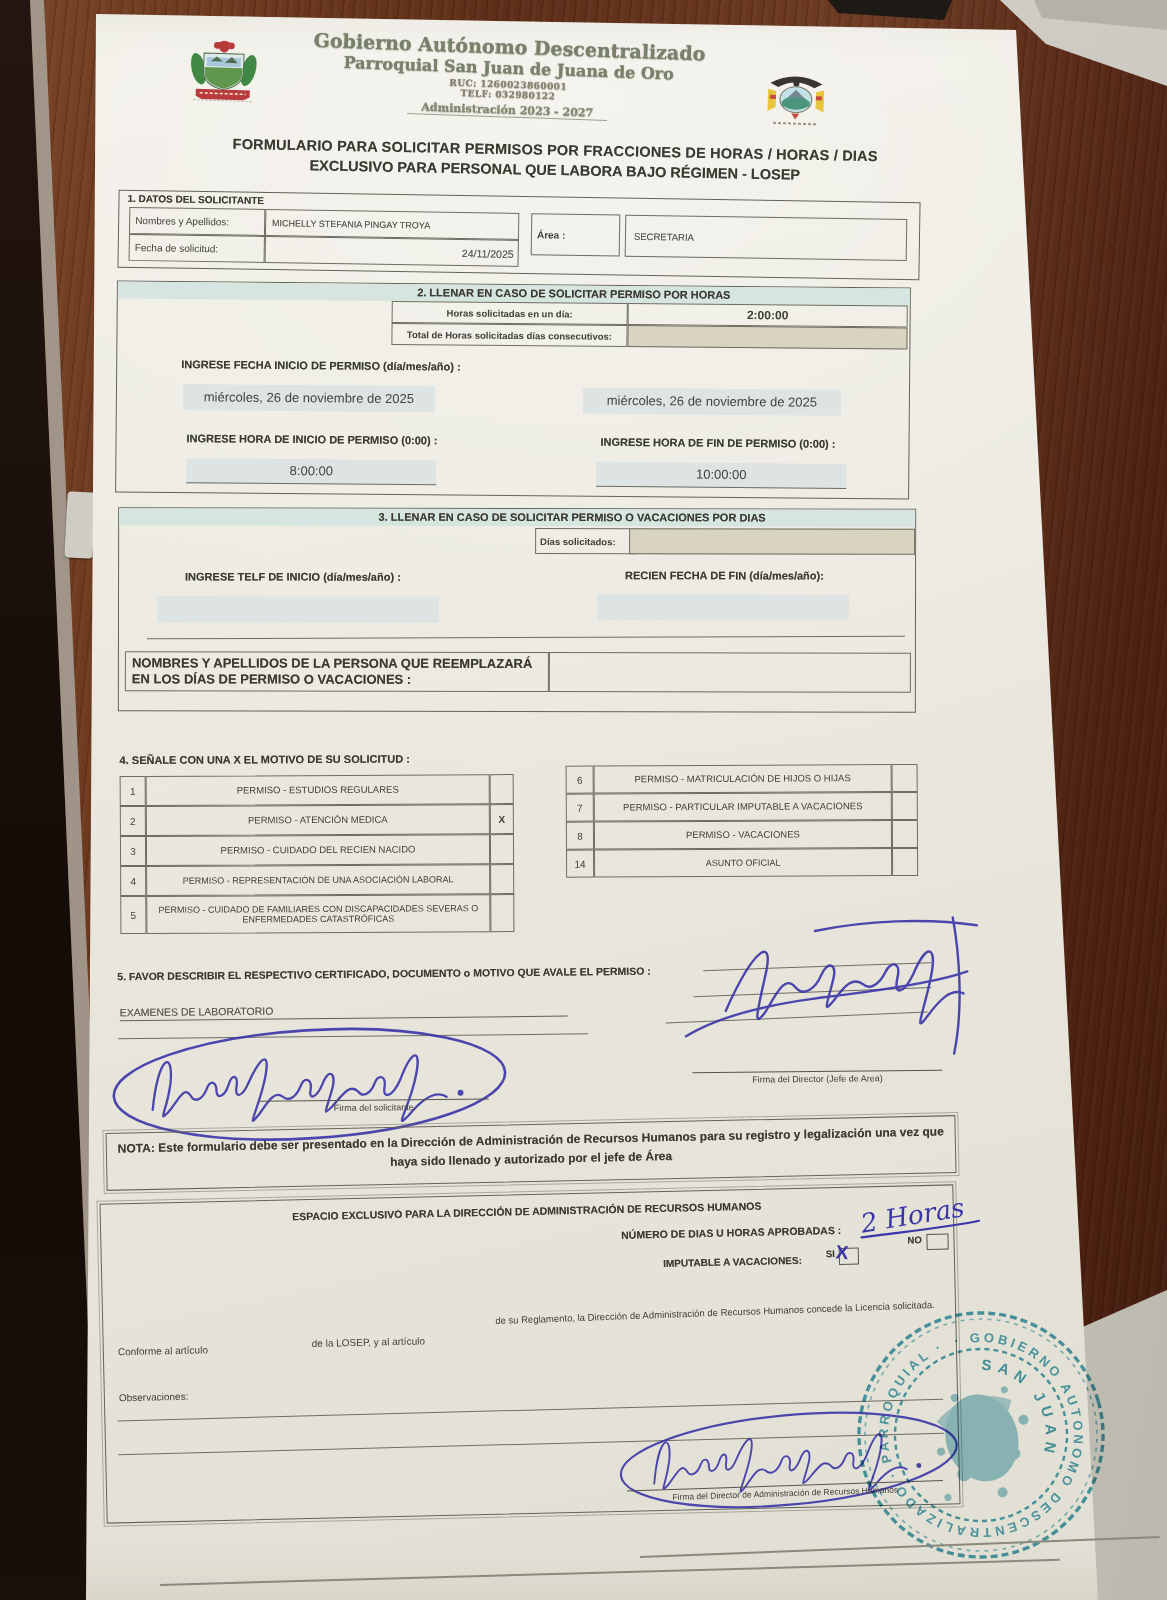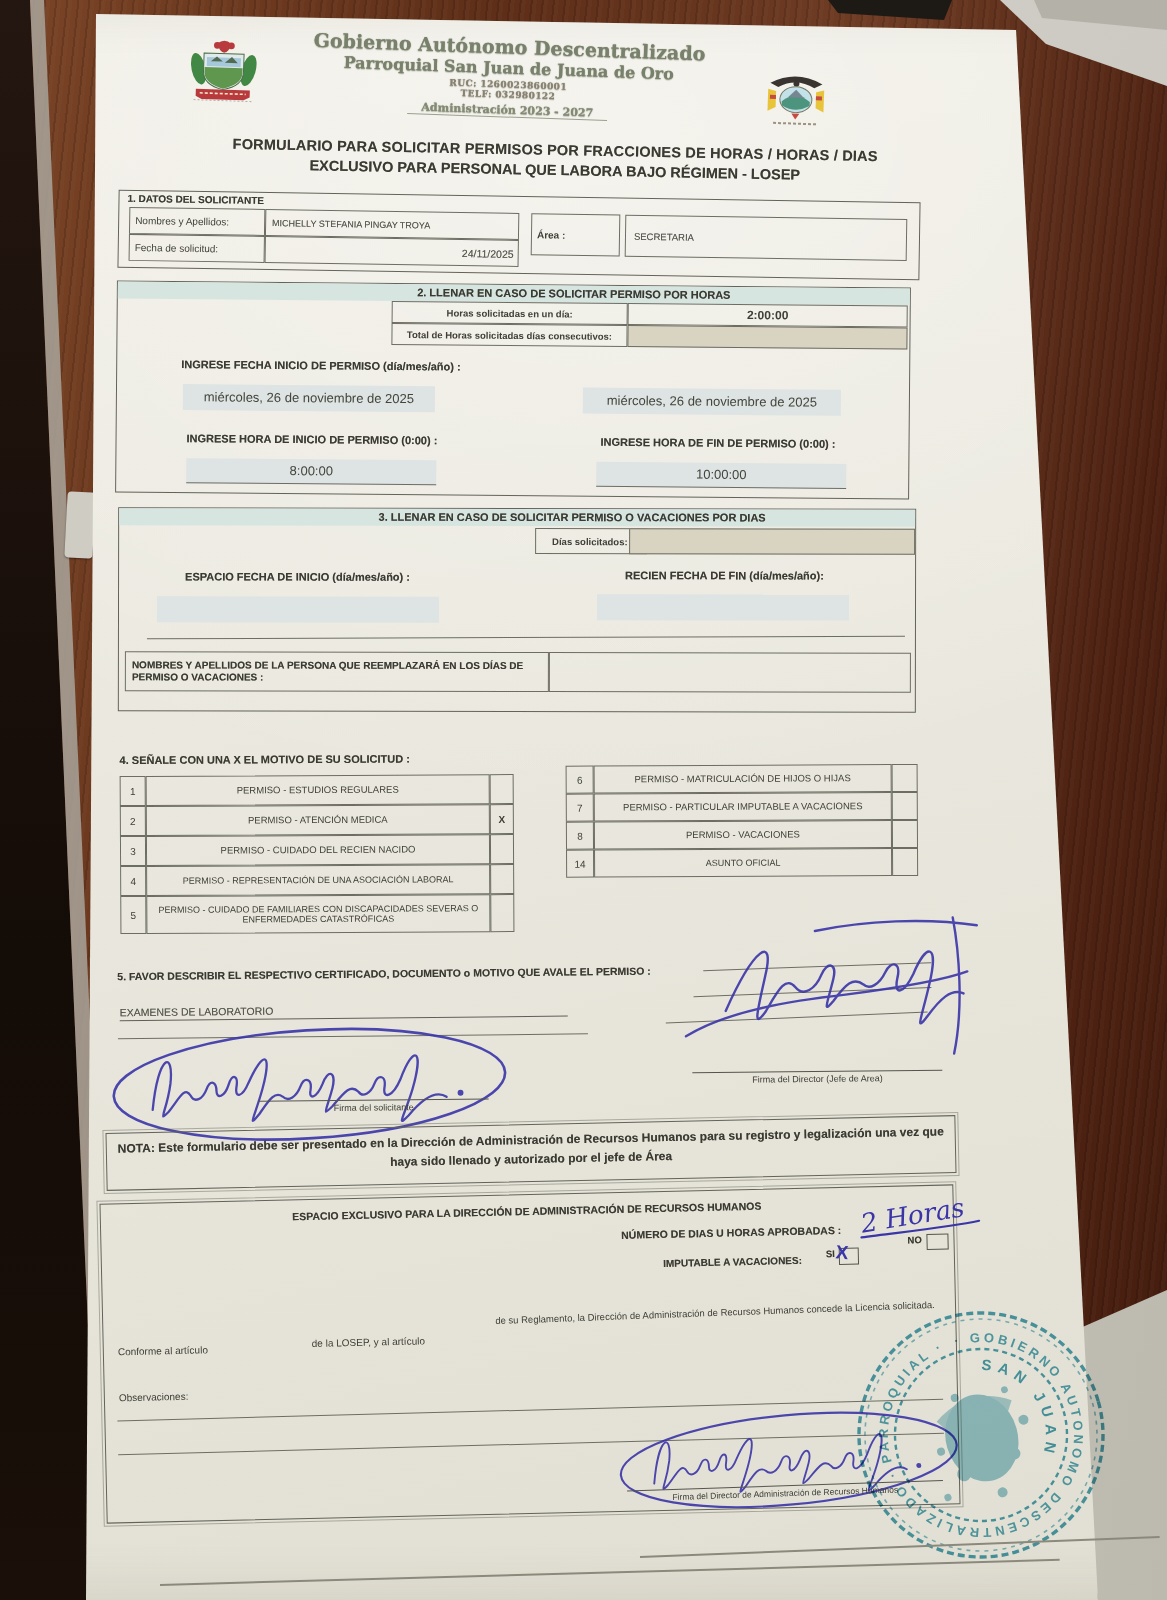--- a/index.html
+++ b/index.html
@@ -140,29 +140,29 @@
       <div class="fieldblue" style="position:absolute;left:66px;top:102px;width:252px;height:26px;font-size:13px;text-align:center;line-height:26px;color:#45453d;">miércoles, 26 de noviembre de 2025</div>
       <div class="fieldblue" style="position:absolute;left:466px;top:102px;width:258px;height:26px;font-size:13px;text-align:center;line-height:26px;color:#45453d;">miércoles, 26 de noviembre de 2025</div>
       <div class="lbl" style="position:absolute;left:70px;top:150px;font-size:11px;">INGRESE HORA DE INICIO DE PERMISO (0:00) :</div>
       <div class="lbl" style="position:absolute;left:484px;top:150px;font-size:11px;">INGRESE HORA DE FIN DE PERMISO (0:00) :</div>
       <div class="fieldblue" style="position:absolute;left:70px;top:176px;width:250px;height:24px;font-size:13px;text-align:center;line-height:24px;color:#45453d;border-bottom:1px solid #6d6d63;">8:00:00</div>
       <div class="fieldblue" style="position:absolute;left:480px;top:176px;width:250px;height:24px;font-size:13px;text-align:center;line-height:24px;color:#45453d;border-bottom:1px solid #6d6d63;">10:00:00</div>
     </div>
 
     <div class="sec box" style="left:118px;top:508px;width:796px;height:202px;transform:rotate(.1deg);">
       <div class="strip lbl" style="height:17px;font-size:11px;text-align:center;text-indent:110px;line-height:17px;">3. LLENAR EN CASO DE SOLICITAR PERMISO O VACACIONES POR DIAS</div>
-      <div class="cell" style="position:absolute;left:416px;top:19px;width:94px;height:24px;font-size:9.5px;font-weight:bold;padding-left:16px;">Días solicitados:</div>
+      <div class="cell" style="position:absolute;left:416px;top:19px;width:94px;height:24px;font-size:9.5px;font-weight:bold;padding-left:4px;">Días solicitados:</div>
       <div class="cell beige" style="position:absolute;left:510px;top:19px;width:284px;height:24px;"></div>
-      <div class="lbl" style="position:absolute;left:66px;top:62px;font-size:11px;">ESPACIO FECHA DE INICIO (día/mes/año) :</div>
+      <div class="lbl" style="position:absolute;left:66px;top:62px;font-size:11px;">INGRESE TELF DE INICIO (día/mes/año) :</div>
       <div class="lbl" style="position:absolute;left:506px;top:60px;font-size:11px;">RECIEN FECHA DE FIN (día/mes/año):</div>
       <div class="fieldblue" style="position:absolute;left:38px;top:88px;width:282px;height:26px;"></div>
       <div class="fieldblue" style="position:absolute;left:478px;top:85px;width:252px;height:26px;"></div>
       <div class="hline" style="left:28px;top:130px;width:758px;transform:rotate(-.3deg);"></div>
       <div class="grid" style="position:absolute;left:6px;top:143px;width:786px;grid-template-columns:424px 1fr;grid-auto-rows:40px;">
-        <div class="cell lbl" style="font-size:10px;line-height:1.25;padding:16px 6px;">NOMBRES Y APELLIDOS DE LA PERSONA QUE REEMPLAZARÁ EN  LOS DÍAS DE PERMISO O VACACIONES :</div>
+        <div class="cell lbl" style="font-size:13px;line-height:1.25;padding:16px 6px;">NOMBRES Y APELLIDOS DE LA PERSONA QUE REEMPLAZARÁ EN  LOS DÍAS DE PERMISO O VACACIONES :</div>
         <div class="cell"></div>
       </div>
     </div>
 
     <div class="sec" style="left:120px;top:752px;width:800px;height:190px;transform:rotate(-.3deg);">
       <div class="lbl" style="font-size:11px;">4. SEÑALE CON UNA X EL MOTIVO DE SU SOLICITUD :</div>
       <div class="grid" style="position:absolute;left:0;top:22px;width:394px;grid-template-columns:26px 1fr 24px;grid-auto-rows:30px;">
         <div class="cell cnum">1</div>
         <div class="cell clab">PERMISO - ESTUDIOS REGULARES</div>
         <div class="cell cmark"></div>

